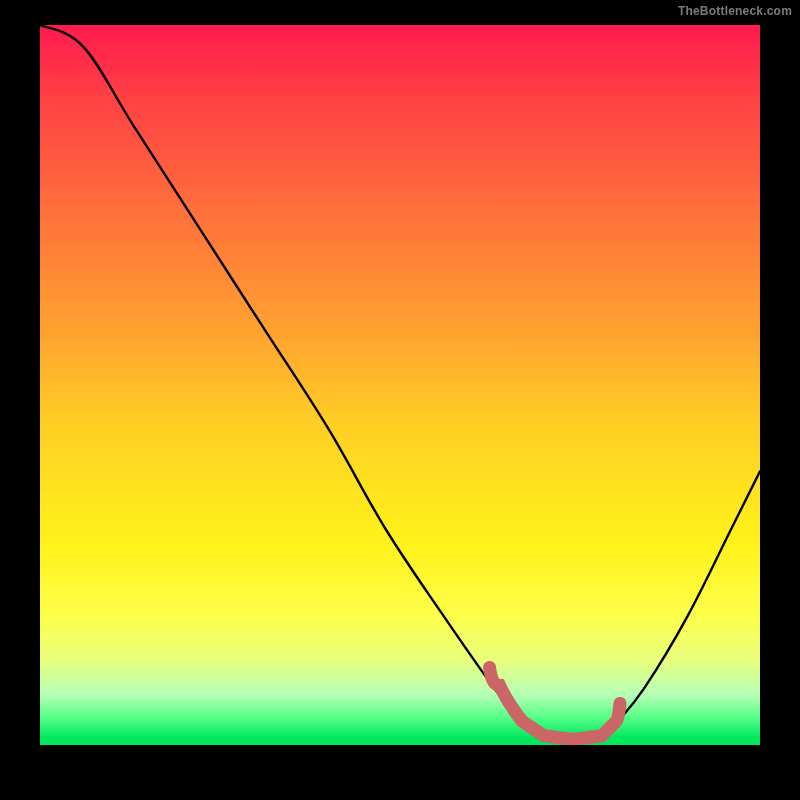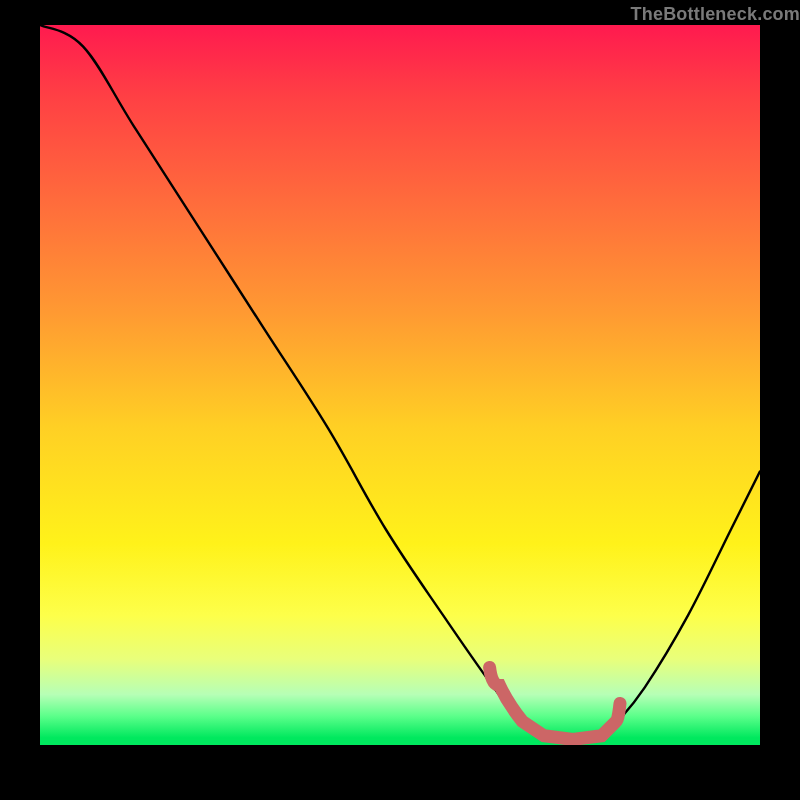--- a/index.html
+++ b/index.html
@@ -33,23 +33,23 @@
       #fdff4a 82%,
       #e9ff7a 88%,
       #b6ffb6 93%,
       #5bff8a 96%,
       #00e85e 99%,
       #00e85e 100%);
   }
   .watermark {
     position: absolute;
     top: 4px;
-    right: 0;
+    right: 8px;
     color: #7a7a7a;
-    font-size: 18px;
+    font-size: 12px;
     font-weight: 600;
     letter-spacing: 0.2px;
     user-select: none;
   }
   svg.curve {
     position: absolute;
     left: 0;
     top: 0;
     width: 100%;
     height: 100%;

